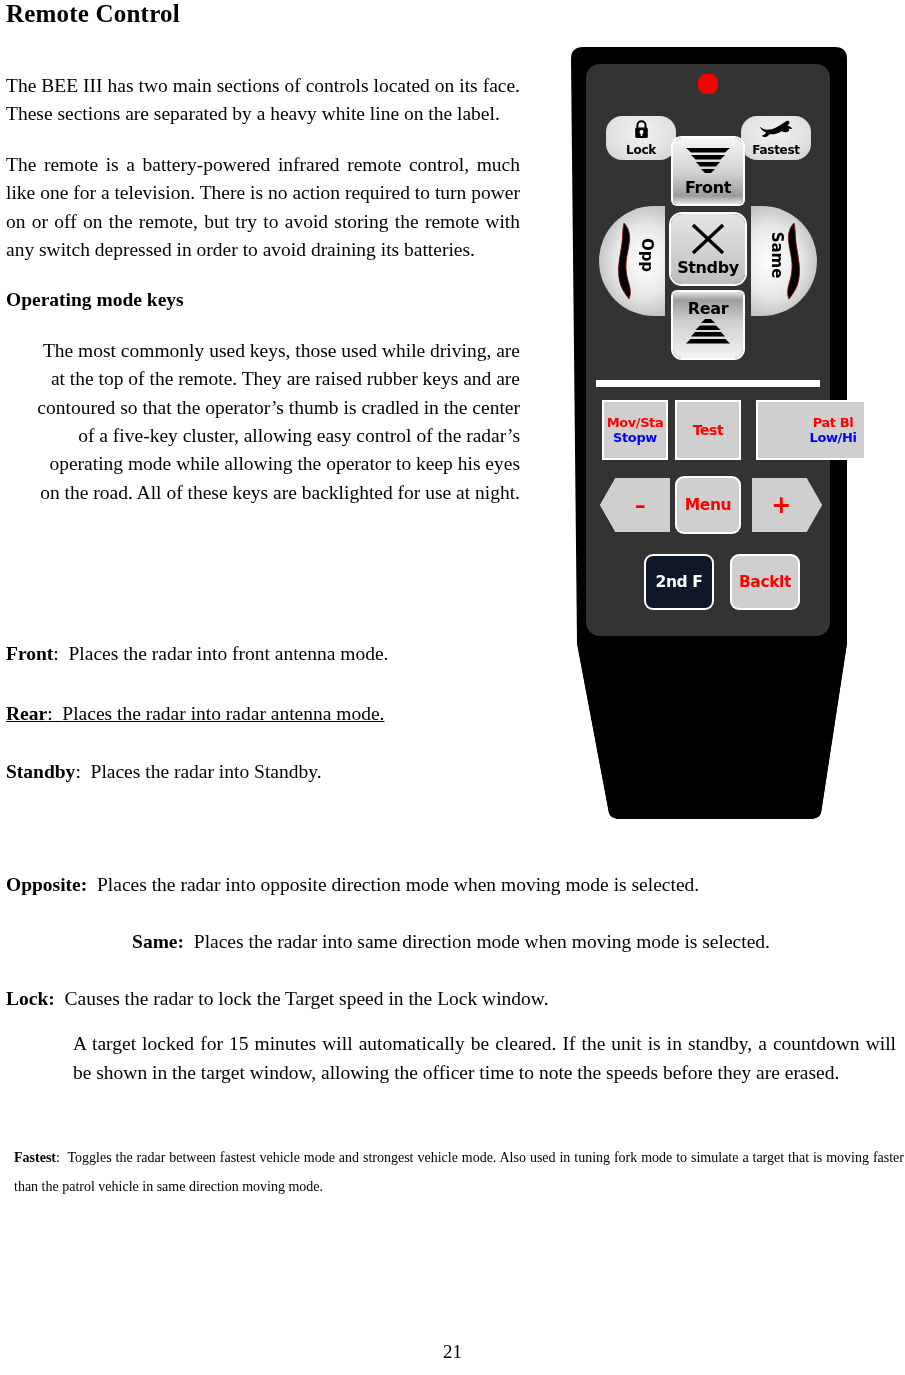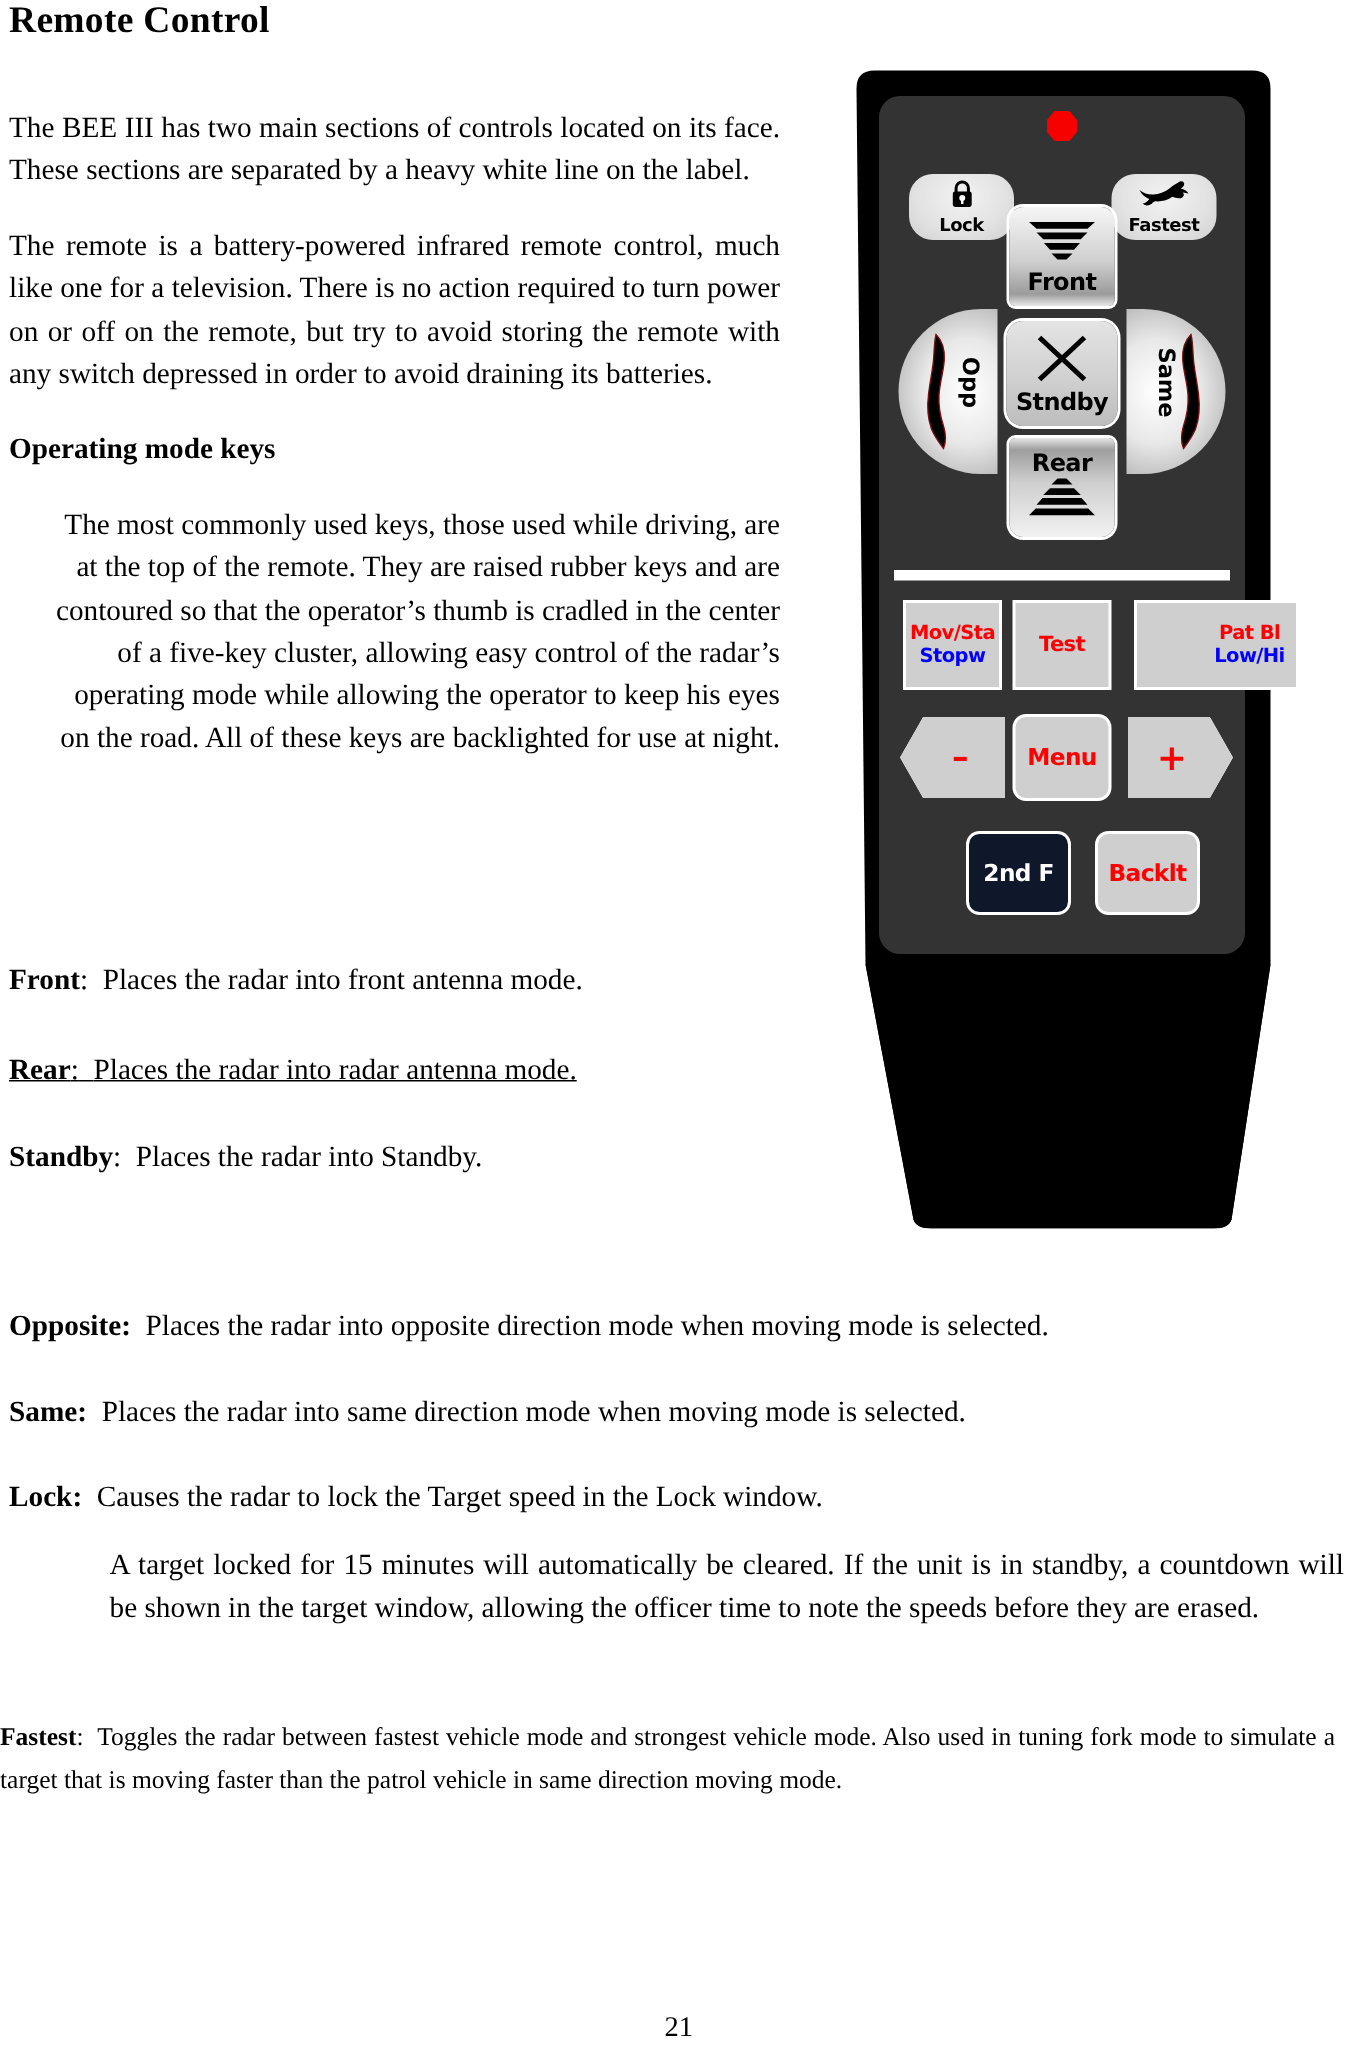--- a/index.html
+++ b/index.html
@@ -76,23 +76,23 @@
     left: 73px;
     width: 823px;
     font-size: 19.5px;
     line-height: 28.6px;
     text-align: justify;
     text-justify: inter-word;
   }
 
   .hang {
     position: absolute;
-    left: 0;
+    left: 14px;
     width: 890px;
-    font-size: 17px;
+    font-size: 14px;
     line-height: 28.6px;
     text-align: justify;
     text-justify: inter-word;
   }
 
   .page-number {
     position: absolute;
     left: 0;
     top: 1341px;
     width: 905px;
@@ -298,21 +298,21 @@
 <div class="def-left" style="top:758px;">
   <b>Standby</b><span>:</span>&nbsp;
   <span>Places the radar into Standby.</span>
 </div>
 
 <div class="def-full" style="top:871px;">
   <b>Opposite:</b>&nbsp;
   <span>Places the radar into opposite direction mode when moving mode is selected.</span>
 </div>
 
-<div class="def-full" style="top:928px;">
+<div class="def-full" style="top:928px;text-align:center;">
   <b>Same:</b>&nbsp;
   <span>Places the radar into same direction mode when moving mode is selected.</span>
 </div>
 
 <div class="def-full" style="top:985px;">
   <b>Lock:</b>&nbsp;
   <span>Causes the radar to lock the Target speed in the Lock window.</span>
 </div>
 
 <div class="para-indent" style="top:1030px;">A target locked for 15 minutes will automatically be cleared.  If the unit is in standby, a countdown will be shown in the target window, allowing the officer time to note the speeds before they are erased.</div>

